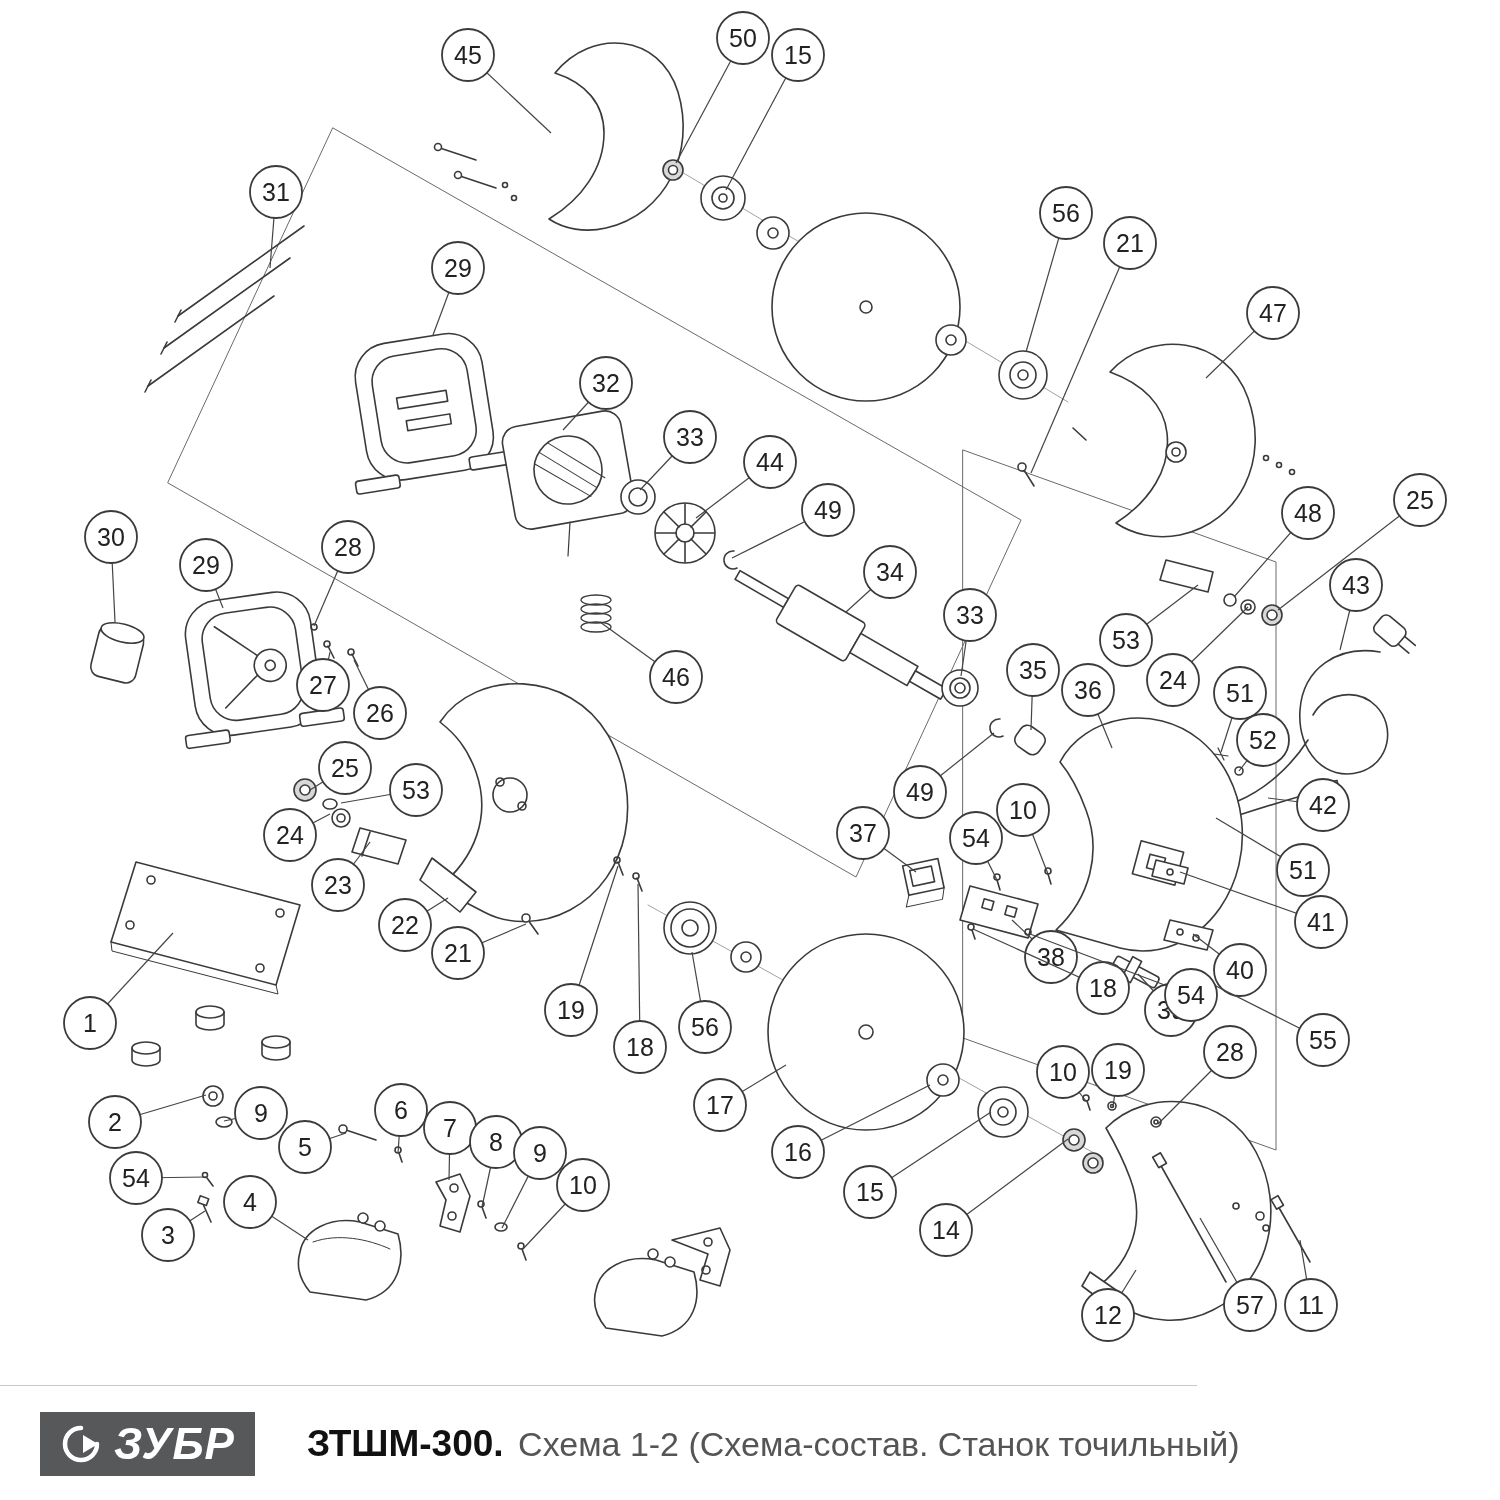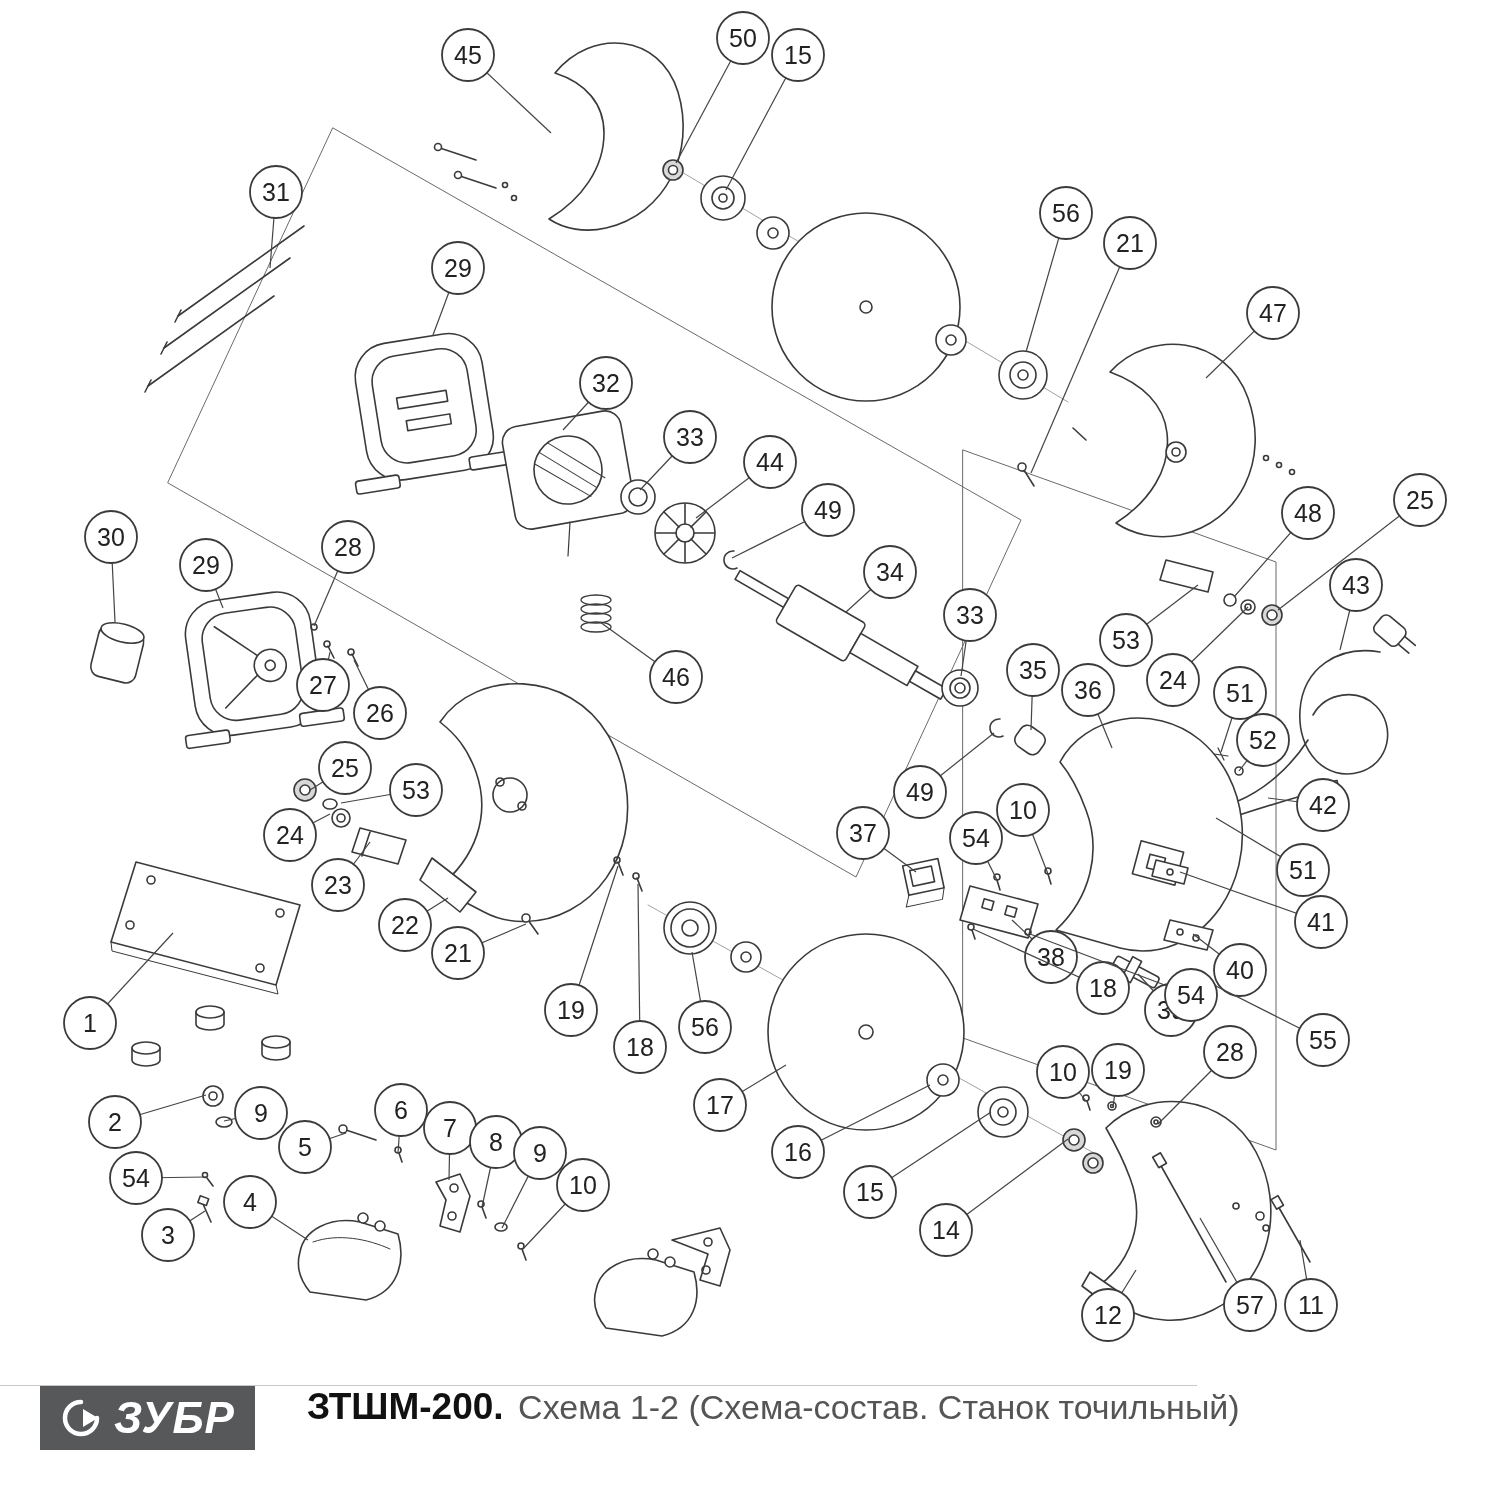--- a/index.html
+++ b/index.html
@@ -1,21 +1,21 @@
 <!DOCTYPE html>
 <html><head>
 <meta charset="utf-8">
 <style>
   html,body{margin:0;padding:0;background:#fff;}
   .page{width:1500px;height:1500px;position:relative;background:#fff;font-family:"Liberation Sans",sans-serif;overflow:hidden;}
   .diagram-wrap{position:absolute;top:0;left:8px;width:1500px;height:1385px;}
   .leader{stroke:#444;stroke-width:1.2;fill:none;}
   .balloon{fill:#fff;stroke:#3a3a3a;stroke-width:1.8;}
   .balloon-num{font-family:"Liberation Sans",sans-serif;font-size:25px;fill:#222;text-anchor:middle;}
-  .footer{position:absolute;left:0;top:1385px;width:1197px;height:115px;border-top:1px solid #c9c9c9;display:flex;}
+  .footer{position:absolute;left:0;top:1385px;width:1197px;height:115px;border-top:1px solid #c9c9c9;display:flex;align-items:center;}
   .logo-box{margin-left:40px;background:#57585a;height:64px;display:flex;align-items:center;padding:0 20px;gap:12px;}
   .logo-text{color:#fff;font-weight:bold;font-style:italic;font-size:44px;letter-spacing:1px;line-height:1;}
   .title-line{margin-left:52px;white-space:nowrap;}
   .model{font-size:37px;font-weight:bold;color:#111;}
   .subtitle{font-size:34px;color:#555;margin-left:10px;}
 </style>
 </head>
 <body>
 
 <div class="page">
@@ -738,17 +738,17 @@
 
   <div class="footer">
     <div class="logo-box">
       <svg width="42" height="42" viewBox="0 0 42 42">
         <path d="M21,5 A16,16 0 1 0 37,21" stroke="#fff" stroke-width="4.5" fill="none" stroke-linecap="round"></path>
         <path d="M23,12 L38,21 L23,30 Z" fill="#fff"></path>
       </svg>
       <span class="logo-text">ЗУБР</span>
     </div>
     <div class="title-line">
-      <span class="model">ЗТШМ-200.</span>
+      <span class="model">ЗТШМ-300.</span>
       <span class="subtitle">Схема 1-2 (Схема-состав. Станок точильный)</span>
     </div>
   </div>
 </div>
 
 </body></html>

